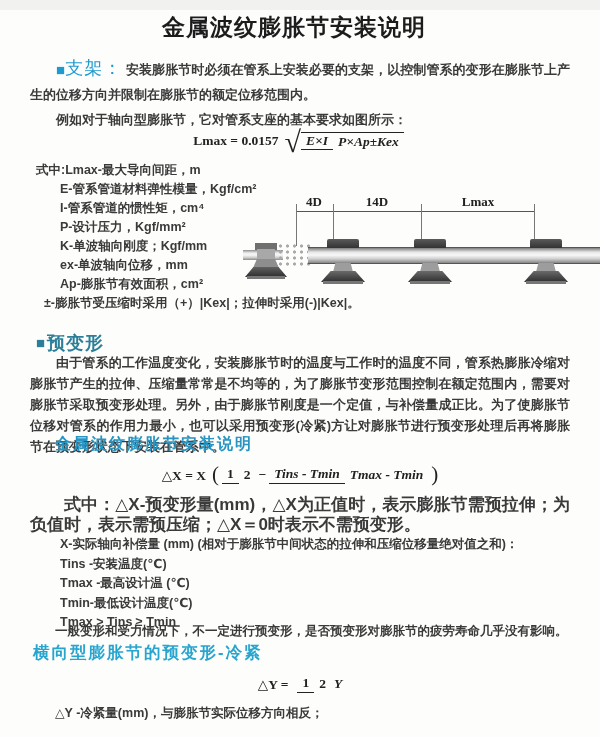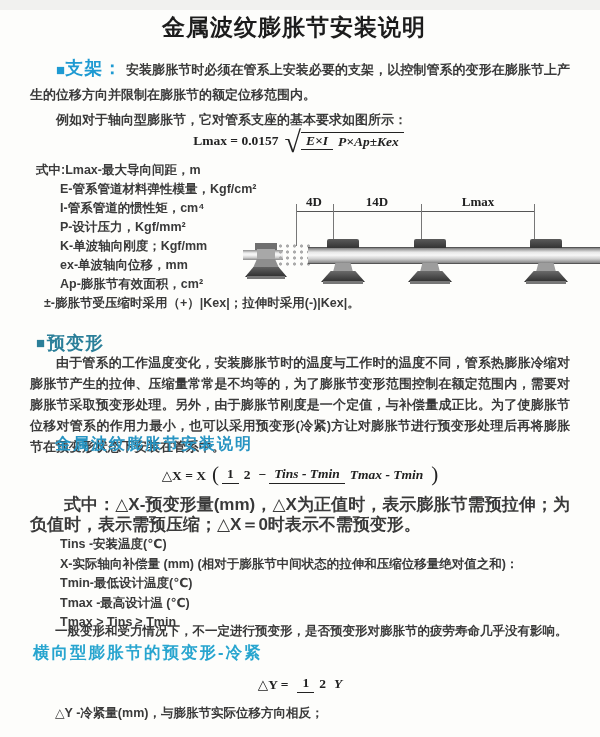--- a/index.html
+++ b/index.html
@@ -13,21 +13,21 @@
   .abs{position:absolute;}
   .title{
     left:0;top:12px;width:588px;text-align:center;
     font-size:23px;font-weight:bold;color:#1c1c1c;letter-spacing:1px;margin:0;
   }
   .para{
     left:30px;width:540px;margin:0;font-size:13px;font-weight:600;
     line-height:25px;text-align:justify;color:#3a3a3a;
   }
   .sec-marker{color:#1e9ad2;font-size:15px;vertical-align:-1px;}
-  .sec-head{color:#1e9ad2;font-size:18px;font-weight:bold;letter-spacing:1px;}
+  .sec-head{color:#1e9ad2;font-size:18px;font-weight:normal;letter-spacing:1px;}
   .indent{text-indent:2em;}
   
   .formula{
     left:0;width:600px;display:flex;align-items:center;justify-content:center;
     font-family:"Liberation Serif","DejaVu Serif",serif;font-weight:bold;
     font-size:13.5px;color:#222;
   }
   .frac{display:inline-flex;text-align:center;
     font-style:italic;line-height:1.15;margin:0 3px;}
   .frac .num{padding:0 5px 1px 5px;border-bottom:1.4px solid #222;}
@@ -172,24 +172,24 @@
   <span class="frac">
     <span class="num">Tins - Tmin</span>
     <span class="den">Tmax - Tmin</span>
   </span>
   <span class="bigparen">)</span>
 </div>
 
 <p class="abs para indent" style="top:495px;line-height:20px;font-size:17px">式中：△X-预变形量(mm)，△X为正值时，表示膨胀节需预拉伸；为负值时，表示需预压缩；△X＝0时表示不需预变形。</p>
 
 <div class="abs lines" style="top:535px">
+  <div>X-实际轴向补偿量 (mm) (相对于膨胀节中间状态的拉伸和压缩位移量绝对值之和)：</div>
   <div>Tins -安装温度(℃)</div>
-  <div>X-实际轴向补偿量 (mm) (相对于膨胀节中间状态的拉伸和压缩位移量绝对值之和)：</div>
+  <div>Tmax -最高设计温 (℃)</div>
   <div>Tmin-最低设计温度(℃)</div>
-  <div>Tmax -最高设计温 (℃)</div>
   <div>Tmax &gt; Tins ≥ Tmin</div>
 </div>
 
 <p class="abs para indent" style="top:622px;font-size:12.5px;line-height:18px">一般变形和受力情况下，不一定进行预变形，是否预变形对膨胀节的疲劳寿命几乎没有影响。</p>
 
 <h3 class="abs h-lateral" style="top:642px">横向型膨胀节的预变形-冷紧</h3>
 
 <div class="abs formula" style="top:668px;height:32px">
   <span class="f-lhs">△Y =</span>
   <span class="frac">

